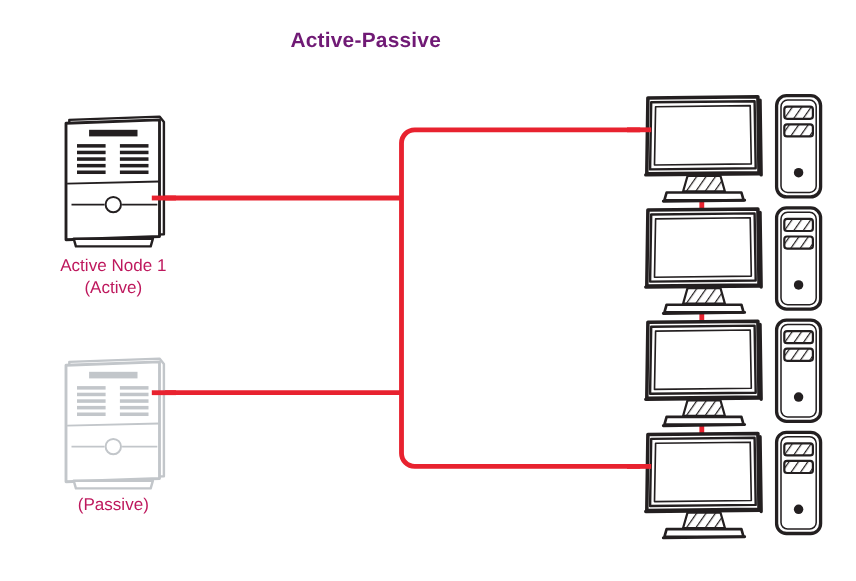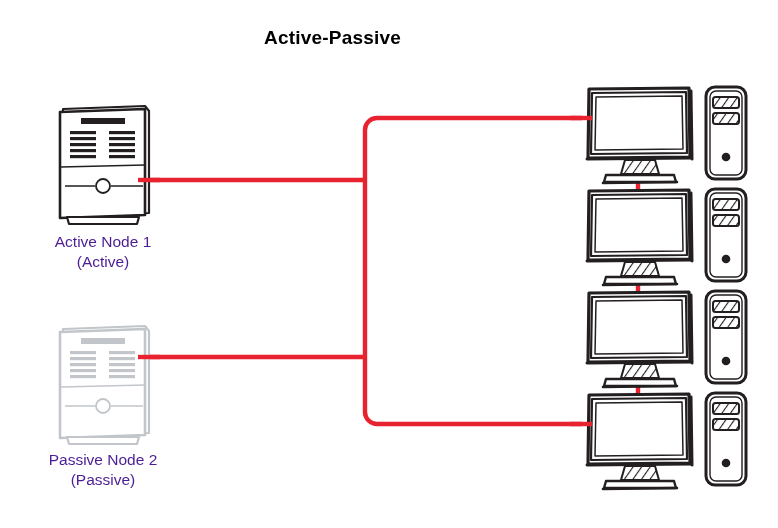--- a/index.html
+++ b/index.html
@@ -22,29 +22,29 @@
     height: 528px;
   }
   .title {
     position: absolute;
     left: 0;
     top: 27px;
     width: 665px;
     text-align: center;
     font-size: 19px;
     font-weight: bold;
-    color: #000000;
+    color: #701a75;
     letter-spacing: .2px;
   }
   .node-label {
     position: absolute;
     text-align: center;
     font-size: 15.5px;
     line-height: 20px;
-    color: #4c1d95;
+    color: #be185d;
     white-space: nowrap;
   }
   #label-active { left: 23px; top: 232px; width: 160px; }
   #label-passive { left: 18px; top: 450px; width: 170px; }
   .svg-layer {
     position: absolute;
     left: 0; top: 0;
     width: 778px;
     height: 528px;
   }
@@ -179,17 +179,16 @@
       <path d="M138,357 L160,357"></path>
     </g>
   </svg>
 
   <div class="node-label" id="label-active">
     <div>Active Node 1</div>
     <div>(Active)</div>
   </div>
 
   <div class="node-label" id="label-passive">
-    <div>Passive Node 2</div>
     <div>(Passive)</div>
   </div>
 
 </div>
 
 </body></html>

